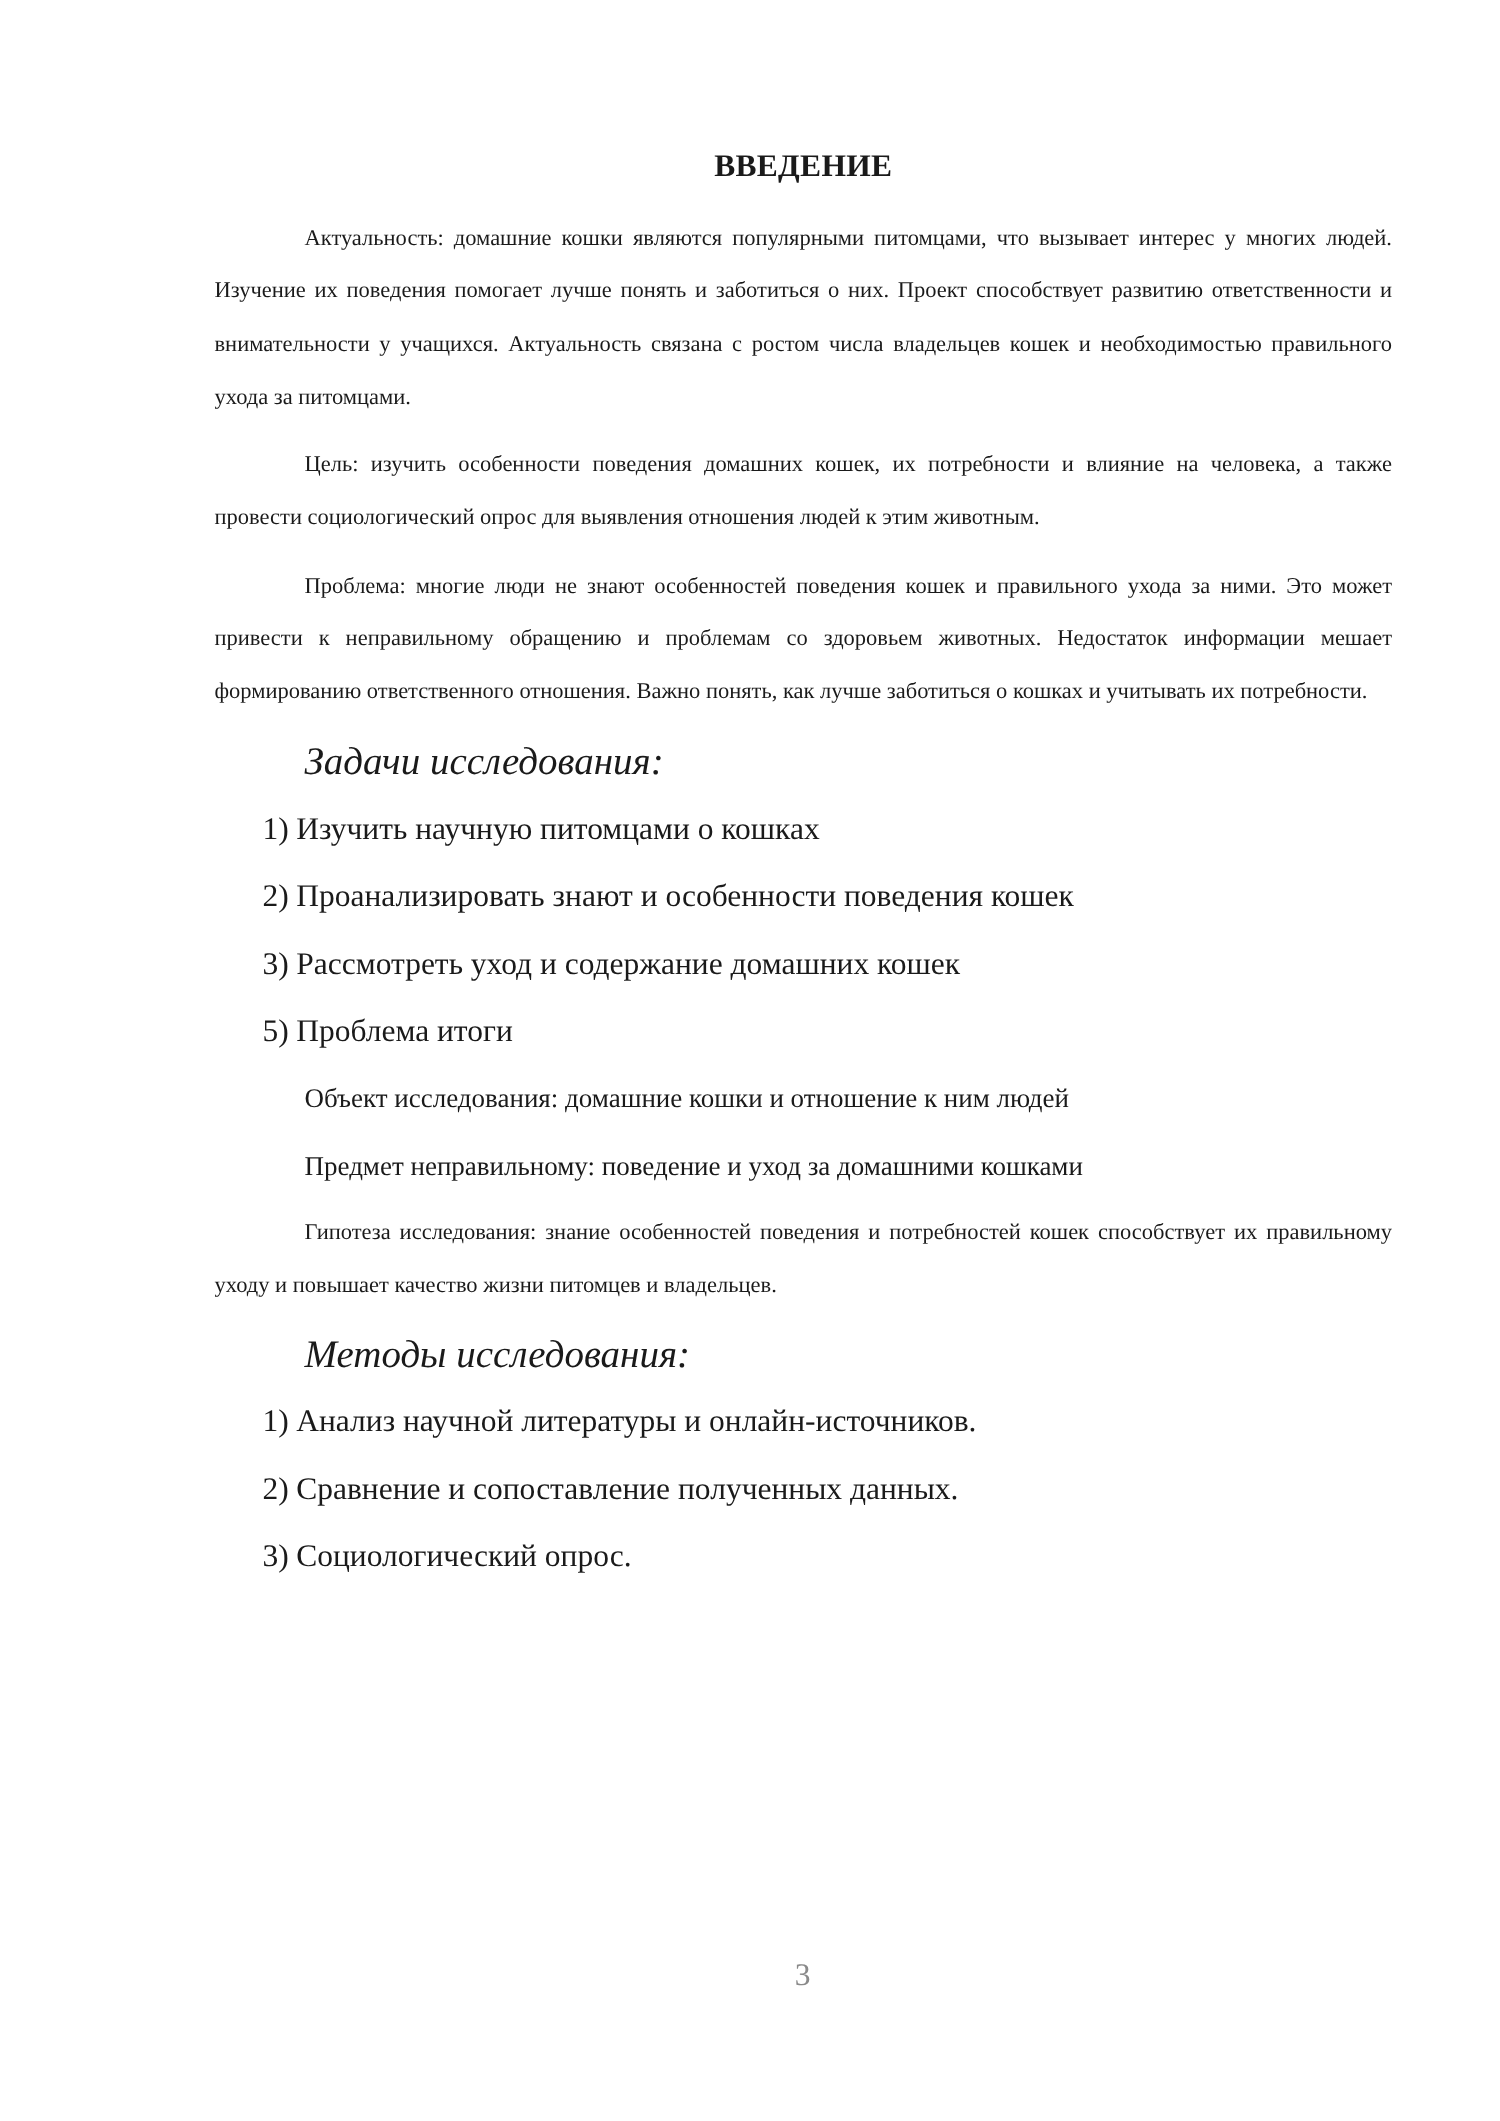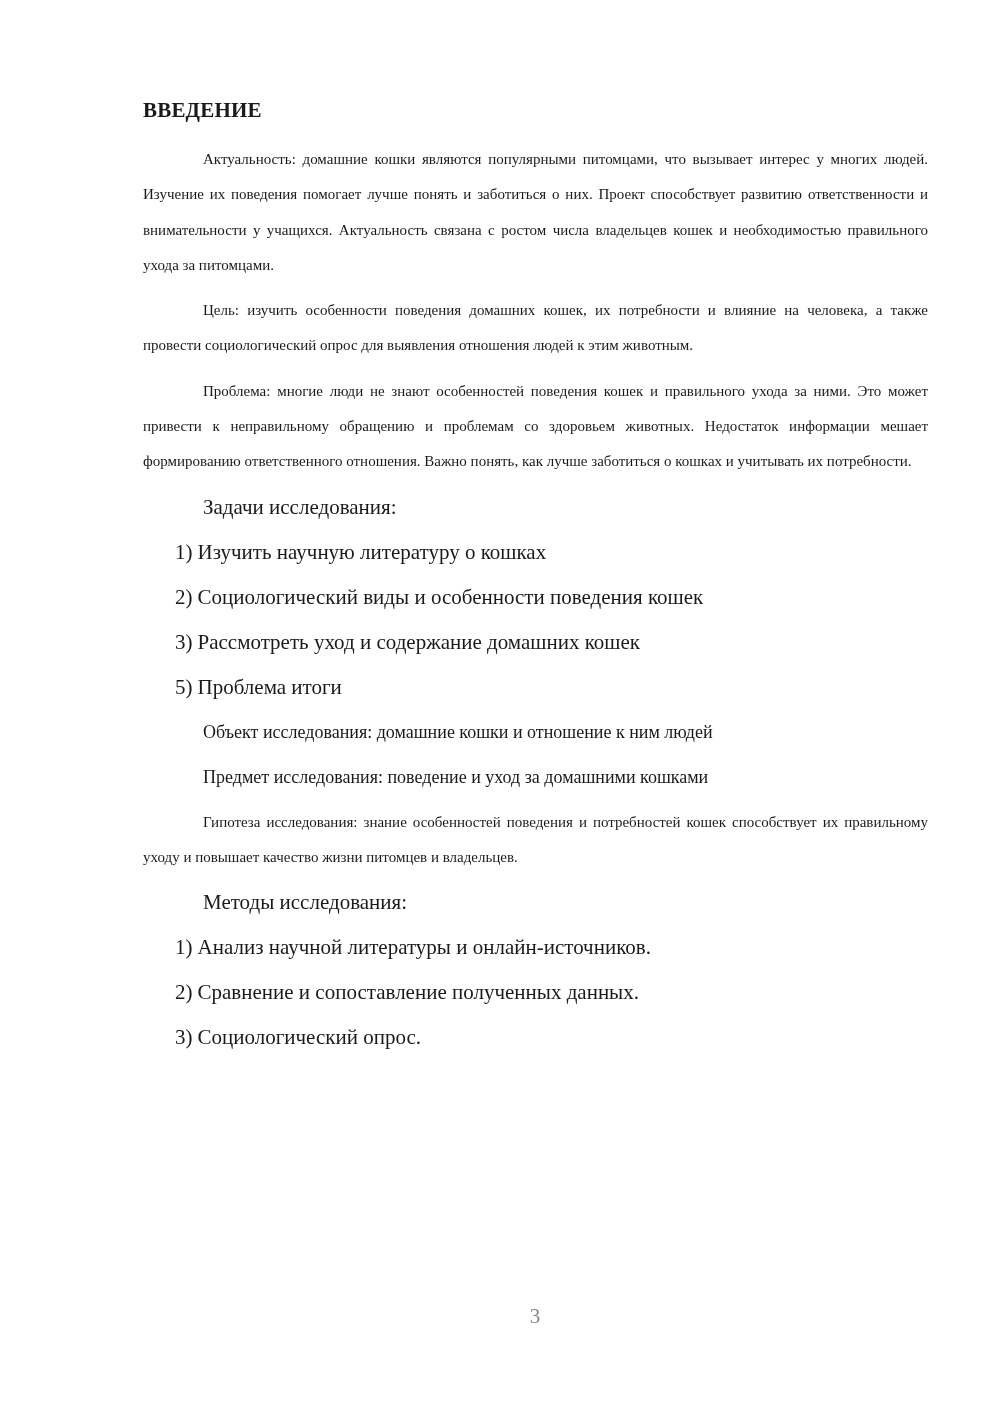--- a/index.html
+++ b/index.html
@@ -15,38 +15,40 @@
       font-family: "Liberation Serif", "DejaVu Serif", serif;
       color: #1a1a1a;
     }
     .page {
       position: absolute;
       left: 143px;
       top: 94px;
       width: 785px;
     }
     .title {
+      text-align: center;
       font-weight: bold;
       font-size: 21px;
       line-height: 32px;
       margin: 0 0 16px 0;
       letter-spacing: 0.2px;
     }
     .para {
       font-size: 15px;
       line-height: 35.3px;
       text-align: justify;
       text-indent: 60px;
       margin: 0 0 10px 0;
     }
     .heading-line {
-      font-size: 21px;
+      font-size: 26px;
       line-height: 35px;
       text-indent: 60px;
       margin: 0 0 10px 0;
+      font-style: italic;
     }
     .list {
       list-style: none;
       padding: 0;
       margin: 0;
     }
     .list-item {
       font-size: 21px;
       line-height: 35px;
       padding-left: 32px;
@@ -78,29 +80,29 @@
 
   <p class="para">Актуальность: домашние кошки являются популярными питомцами, что вызывает интерес у многих людей. Изучение их поведения помогает лучше понять и заботиться о них. Проект способствует развитию ответственности и внимательности у учащихся. Актуальность связана с ростом числа владельцев кошек и необходимостью правильного ухода за питомцами.</p>
 
   <p class="para">Цель: изучить особенности поведения домашних кошек, их потребности и влияние на человека, а также провести социологический опрос для выявления отношения людей к этим животным.</p>
 
   <p class="para">Проблема: многие люди не знают особенностей поведения кошек и правильного ухода за ними. Это может привести к неправильному обращению и проблемам со здоровьем животных. Недостаток информации мешает формированию ответственного отношения. Важно понять, как лучше заботиться о кошках и учитывать их потребности.</p>
 
   <p class="heading-line">Задачи исследования:</p>
 
   <ol class="list">
-    <li class="list-item"><span class="num">1)</span><span>Изучить научную литературу о кошках</span></li>
-    <li class="list-item"><span class="num">2)</span><span>Социологический виды и особенности поведения кошек</span></li>
+    <li class="list-item"><span class="num">1)</span><span>Изучить научную питомцами о кошках</span></li>
+    <li class="list-item"><span class="num">2)</span><span>Проанализировать знают и особенности поведения кошек</span></li>
     <li class="list-item"><span class="num">3)</span><span>Рассмотреть уход и содержание домашних кошек</span></li>
     <li class="list-item"><span class="num">5)</span><span>Проблема итоги</span></li>
   </ol>
 
   <p class="single-line">Объект исследования: домашние кошки и отношение к ним людей</p>
 
-  <p class="single-line">Предмет исследования: поведение и уход за домашними кошками</p>
+  <p class="single-line">Предмет неправильному: поведение и уход за домашними кошками</p>
 
   <p class="para">Гипотеза исследования: знание особенностей поведения и потребностей кошек способствует их правильному уходу и повышает качество жизни питомцев и владельцев.</p>
 
   <p class="heading-line">Методы исследования:</p>
 
   <ol class="list">
     <li class="list-item"><span class="num">1)</span><span>Анализ научной литературы и онлайн-источников.</span></li>
     <li class="list-item"><span class="num">2)</span><span>Сравнение и сопоставление полученных данных.</span></li>
     <li class="list-item"><span class="num">3)</span><span>Социологический опрос.</span></li>
   </ol>

